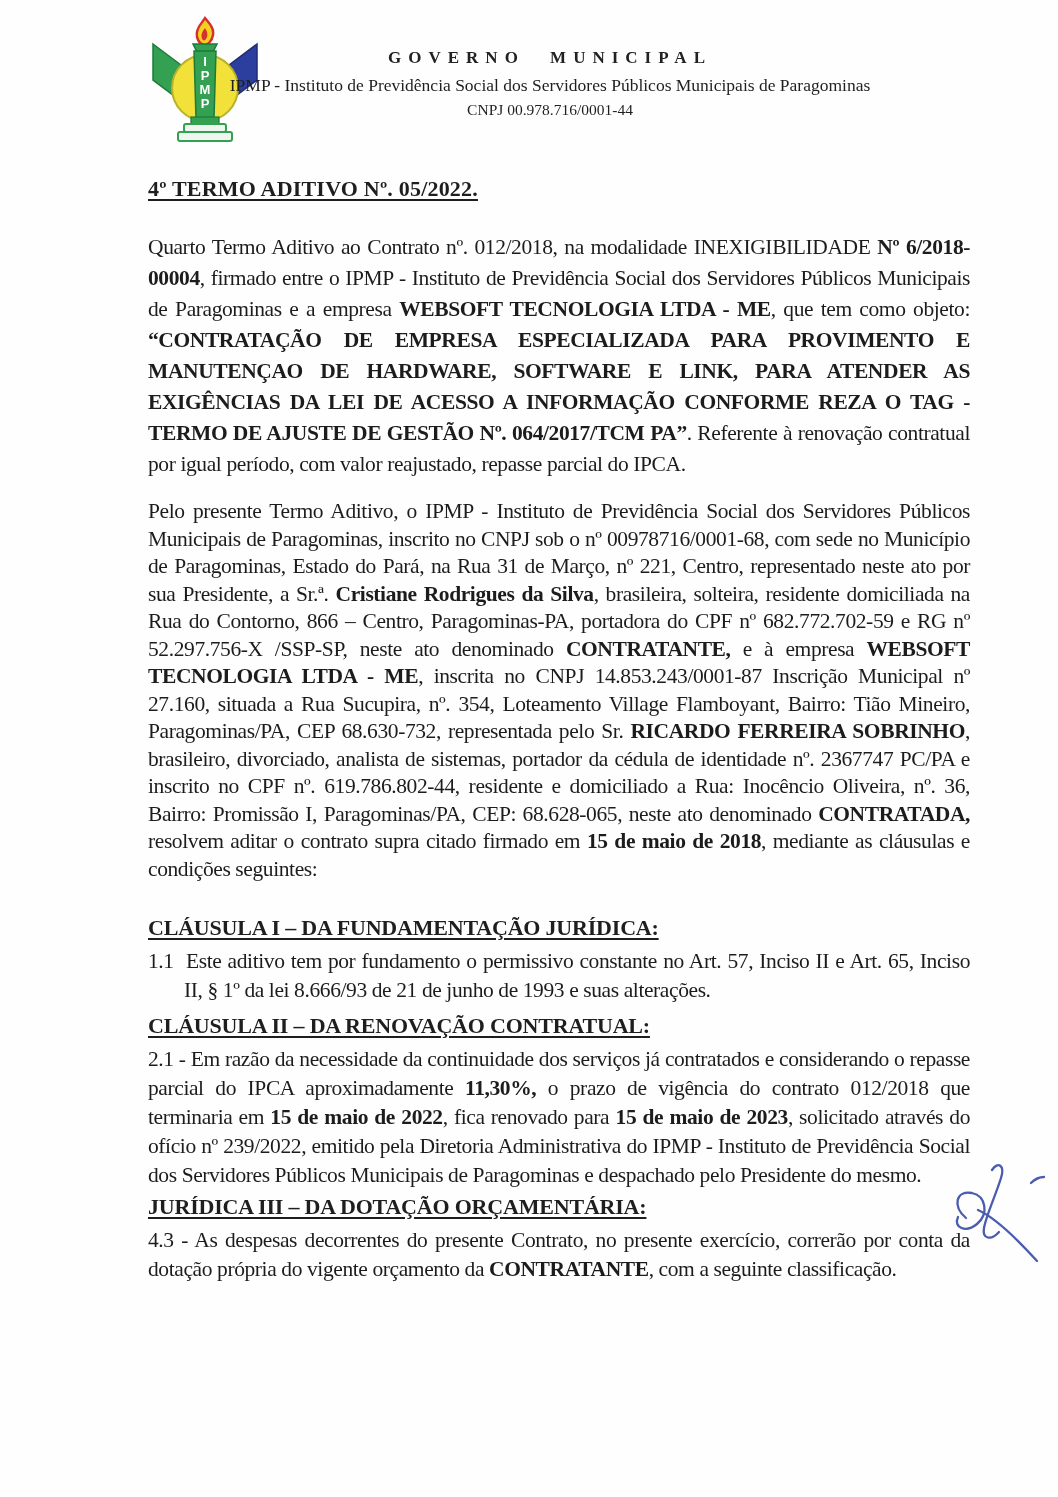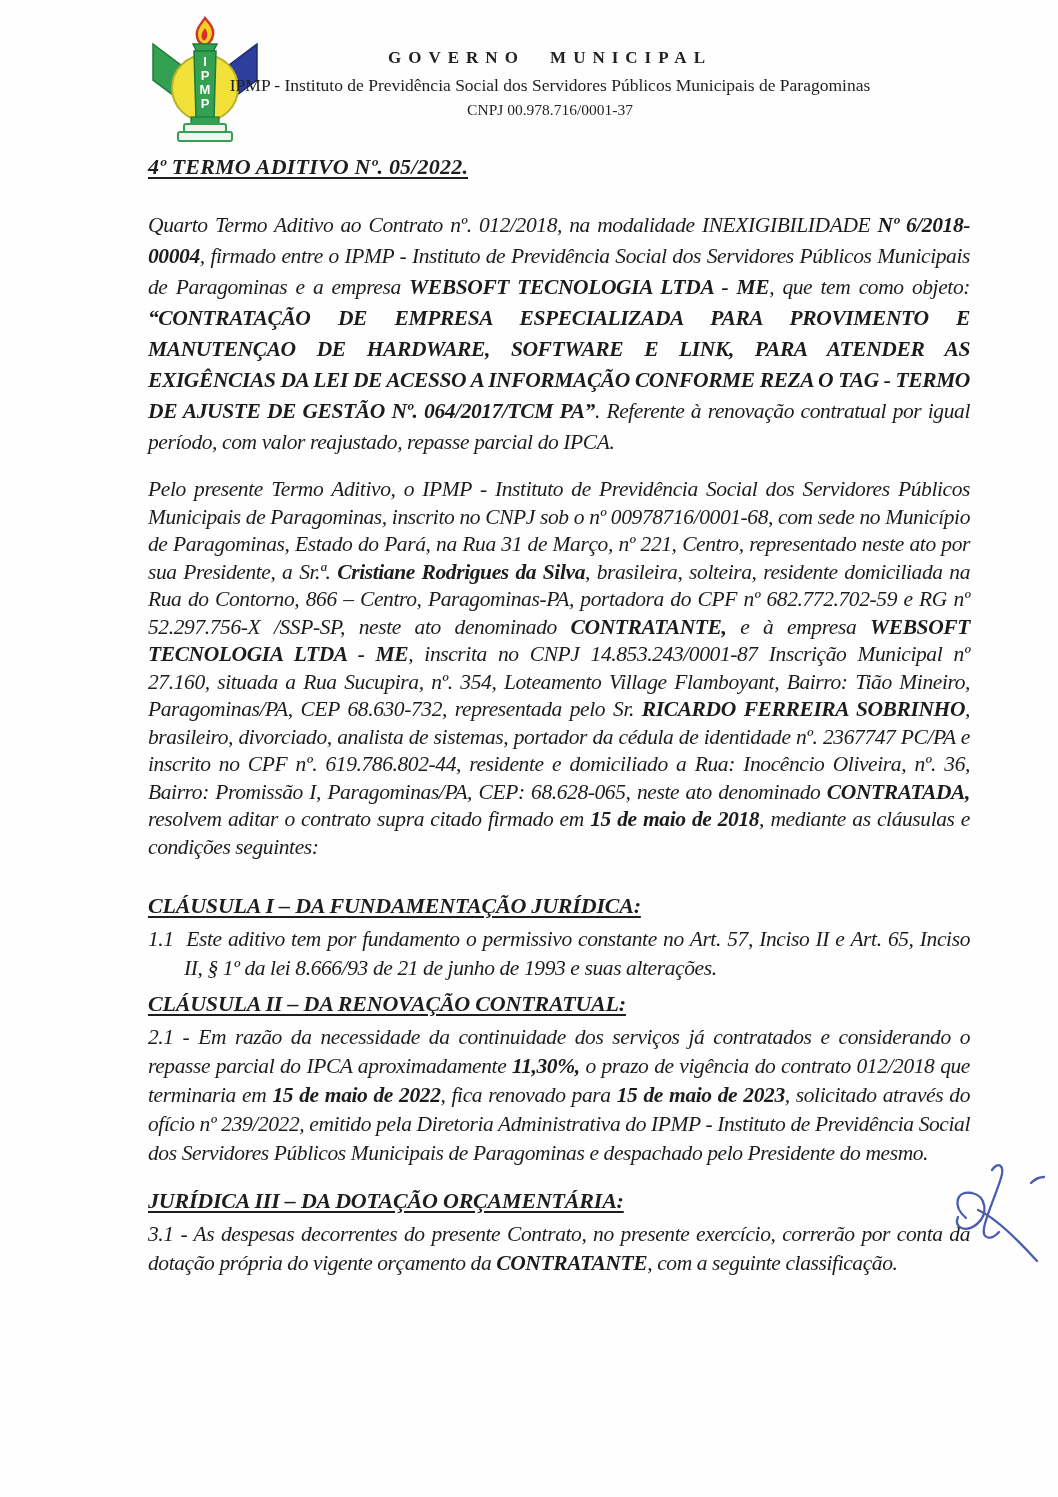--- a/index.html
+++ b/index.html
@@ -17,42 +17,42 @@
   .logo { position:absolute; left:146px; top:2px; width:118px; height:128px; }
   .org-block { position:absolute; left:210px; top:34px; width:680px; text-align:center; }
   .org-gov {
     font-weight:bold; font-size:17px; letter-spacing:7px; word-spacing:14px;
     color:#222;
   }
   .org-inst { font-size:17.5px; margin-top:7px; color:#1f1f1f; }
   .org-cnpj { font-size:15.5px; margin-top:5px; color:#1f1f1f; }
 
   
-  .doc-main { position:absolute; left:148px; top:154px; width:822px;font-style:italic; }
+  .doc-main { position:absolute; left:148px; top:176px; width:822px; }
   .doc-title {
     font-size:22px; font-weight:bold; margin:0 0 30px 0;
     text-decoration:underline; text-decoration-thickness:2px; text-underline-offset:3px;
     letter-spacing:0.2px;
   }
   .para, .clause-body {
     font-size:21.5px; letter-spacing:-0.4px;
     text-align:justify; margin:0;
     color:#1c1c1c;
   }
   .para-1 { line-height:31px; margin-bottom:18px; }
   .para-2 { line-height:27.5px; margin-bottom:32px; }
   .clause-heading {
     font-size:22px; font-weight:bold; margin:0 0 6px 0;
     text-decoration:underline; text-decoration-thickness:2px; text-underline-offset:3px;
     letter-spacing:-0.2px;
   }
   .clause-body { line-height:29px; }
   .clause-body.hang { padding-left:36px; text-indent:-36px; }
   .mb-i   { margin-bottom:8px; }
-  .mb-ii  { margin-bottom:20px; }
+  .mb-ii  { margin-bottom:4px; }
   .mb-iii { margin-bottom:2px; }
   b { font-weight:bold; }
 
   
   .doc-footer {
     text-align:center; font-size:16px; line-height:23px;
     margin-top:14px; color:#222; letter-spacing:-0.2px;
   }
 
   
@@ -85,21 +85,21 @@
         <text x="59" y="92" text-anchor="middle" font-family="Liberation Sans, sans-serif" font-size="13" font-weight="bold" fill="#ffffff">P</text>
 
         <rect x="45" y="101" width="28" height="7" fill="#33a052" stroke="#1d7a3a" stroke-width="1.2"></rect>
         <rect x="38" y="108" width="42" height="8" rx="2" fill="#eef6ef" stroke="#33a052" stroke-width="2"></rect>
         <rect x="32" y="116" width="54" height="9" rx="2" fill="#eef6ef" stroke="#33a052" stroke-width="2"></rect>
       </svg>
     </div>
     <div class="org-block">
       <div class="org-gov">GOVERNO MUNICIPAL</div>
       <div class="org-inst">IPMP - Instituto de Previdência Social dos Servidores Públicos Municipais de Paragominas</div>
-      <div class="org-cnpj">CNPJ 00.978.716/0001-37</div>
+      <div class="org-cnpj">CNPJ 00.978.716/0001-44</div>
     </div>
   </header>
 
   <main class="doc-main">
 
     <h1 class="doc-title">4º TERMO ADITIVO Nº. 05/2022.</h1>
 
     <p class="para para-1"><span>Quarto Termo Aditivo ao Contrato nº. 012/2018, na modalidade INEXIGIBILIDADE </span><b>Nº 6/2018-00004</b><span>, firmado entre o IPMP - Instituto de Previdência Social dos Servidores Públicos Municipais de Paragominas e a empresa </span><b>WEBSOFT TECNOLOGIA LTDA - ME</b><span>, que tem como objeto: </span><b>“CONTRATAÇÃO DE EMPRESA ESPECIALIZADA PARA PROVIMENTO E MANUTENÇAO DE HARDWARE, SOFTWARE E LINK, PARA ATENDER AS EXIGÊNCIAS DA LEI DE ACESSO A INFORMAÇÃO CONFORME REZA O TAG - TERMO DE AJUSTE DE GESTÃO Nº. 064/2017/TCM PA”</b><span>. Referente à renovação contratual por igual período, com valor reajustado, repasse parcial do IPCA.</span></p>
 
     <p class="para para-2"><span>Pelo presente Termo Aditivo, o IPMP - Instituto de Previdência Social dos Servidores Públicos Municipais de Paragominas, inscrito no CNPJ sob o nº 00978716/0001-68, com sede no Município de Paragominas, Estado do Pará, na Rua 31 de Março, nº 221, Centro, representado neste ato por sua Presidente, a Sr.ª. </span><b>Cristiane Rodrigues da Silva</b><span>, brasileira, solteira, residente domiciliada na Rua do Contorno, 866 – Centro, Paragominas-PA, portadora do CPF nº 682.772.702-59 e RG nº 52.297.756-X /SSP-SP, neste ato denominado </span><b>CONTRATANTE,</b><span> e à empresa </span><b>WEBSOFT TECNOLOGIA LTDA - ME</b><span>, inscrita no CNPJ 14.853.243/0001-87 Inscrição Municipal nº 27.160, situada a Rua Sucupira, nº. 354, Loteamento Village Flamboyant, Bairro: Tião Mineiro, Paragominas/PA, CEP 68.630-732, representada pelo Sr. </span><b>RICARDO FERREIRA SOBRINHO</b><span>, brasileiro, divorciado, analista de sistemas, portador da cédula de identidade nº. 2367747 PC/PA e inscrito no CPF nº. 619.786.802-44, residente e domiciliado a Rua: Inocêncio Oliveira, nº. 36, Bairro: Promissão I, Paragominas/PA, CEP: 68.628-065, neste ato denominado </span><b>CONTRATADA,</b><span> resolvem aditar o contrato supra citado firmado em </span><b>15 de maio de 2018</b><span>, mediante as cláusulas e condições seguintes:</span></p>
@@ -109,21 +109,21 @@
       <p class="clause-body hang mb-i"><span>1.1&nbsp; Este aditivo tem por fundamento o permissivo constante no Art. 57, Inciso II e Art. 65, Inciso II, § 1º da lei 8.666/93 de 21 de junho de 1993 e suas alterações.</span></p>
     </section>
 
     <section>
       <h2 class="clause-heading">CLÁUSULA II – DA RENOVAÇÃO CONTRATUAL:</h2>
       <p class="clause-body mb-ii"><span>2.1 - Em razão da necessidade da continuidade dos serviços já contratados e considerando o repasse parcial do IPCA aproximadamente </span><b>11,30%,</b><span> o prazo de vigência do contrato 012/2018 que terminaria em </span><b>15 de maio de 2022</b><span>, fica renovado para </span><b>15 de maio de 2023</b><span>, solicitado através do ofício nº 239/2022, emitido pela Diretoria Administrativa do IPMP - Instituto de Previdência Social dos Servidores Públicos Municipais de Paragominas e despachado pelo Presidente do mesmo.</span></p>
     </section>
 
     <section>
       <h2 class="clause-heading">JURÍDICA III – DA DOTAÇÃO ORÇAMENTÁRIA:</h2>
-      <p class="clause-body mb-iii"><span>3.1 - As despesas decorrentes do presente Contrato, no presente exercício, correrão por conta da dotação própria do vigente orçamento da </span><b>CONTRATANTE</b><span>, com a seguinte classificação.</span></p>
+      <p class="clause-body mb-iii"><span>4.3 - As despesas decorrentes do presente Contrato, no presente exercício, correrão por conta da dotação própria do vigente orçamento da </span><b>CONTRATANTE</b><span>, com a seguinte classificação.</span></p>
     </section>
 
 
   </main>
 
   <div class="signature">
     <svg width="125" height="118" viewBox="0 0 125 118" xmlns="http://www.w3.org/2000/svg">
       <g fill="none" stroke="#3b4fa8" stroke-width="2.3" stroke-linecap="round" opacity="0.92">
         <path d="M38,62 C24,50 28,34 44,37 C58,40 61,58 49,68 C38,77 25,72 30,61"></path>
         <path d="M64,14 C70,5 77,9 73,22 C67,41 58,60 56,72 C54,83 63,85 71,76"></path>

